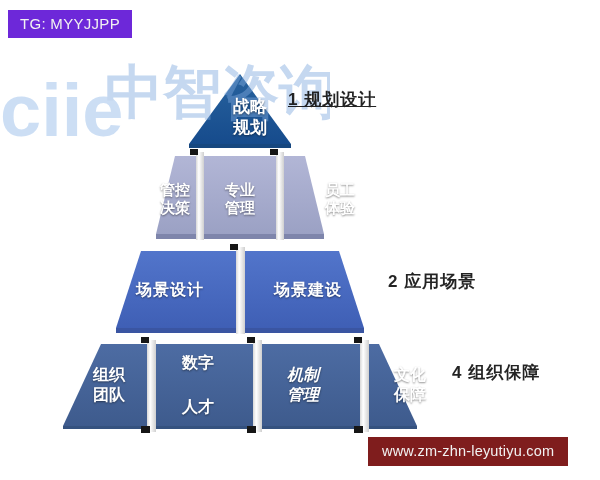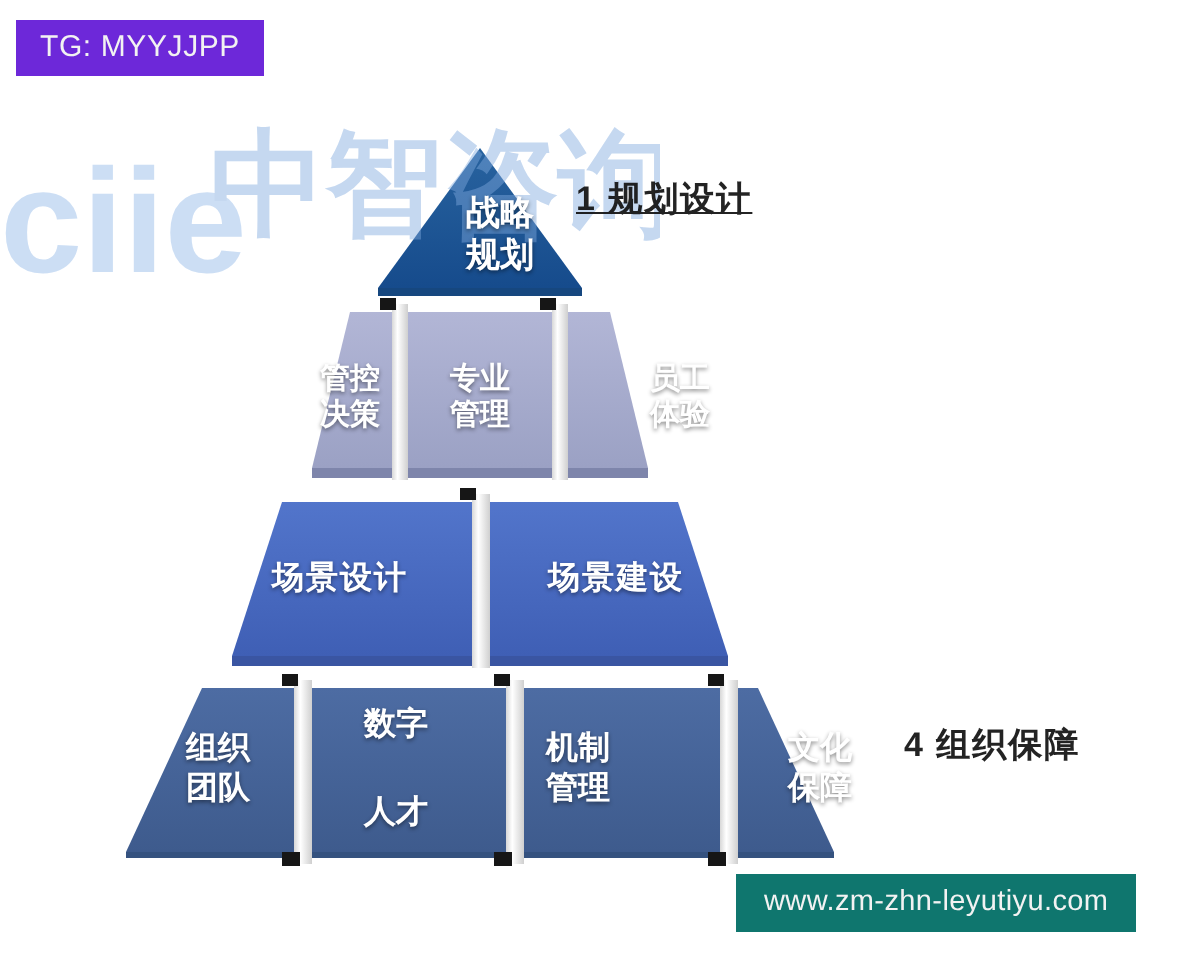--- a/index.html
+++ b/index.html
@@ -17,21 +17,21 @@
     position:absolute;left:8px;top:10px;
     background:#6d28d9;color:#f2f2f2;
     font-size:15px;letter-spacing:.3px;
     padding:5px 12px 6px 12px;
     white-space:nowrap;
   }
 
   
   .footer-url{
     position:absolute;left:368px;top:437px;
-    background:#0f766e;color:#f2f2f2;
+    background:#7f1d1d;color:#f2f2f2;
     font-size:14.5px;letter-spacing:.2px;
     padding:6px 14px 7px 14px;
     white-space:nowrap;
   }
 
   
   .pyramid{
     position:absolute;left:0;top:56px;
     width:480px;height:378px;
   }
@@ -191,29 +191,30 @@
     </div>
 
     <div class="cell lvl4" style="left:74px;top:300px;width:70px;height:58px;">
       <span>组织</span>
       <span>团队</span>
     </div>
     <div class="cell lvl4" style="left:163px;top:300px;width:70px;height:58px;gap:24px;">
       <span>数字</span>
       <span>人才</span>
     </div>
-    <div class="cell lvl4" style="left:254px;top:300px;width:70px;height:58px;">
+    <div class="cell lvl4" style="left:268px;top:300px;width:70px;height:58px;font-style:italic;">
       <span>机制</span>
       <span>管理</span>
     </div>
     <div class="cell lvl4" style="left:375px;top:300px;width:70px;height:58px;">
       <span>文化</span>
       <span>保障</span>
     </div>
 
   </div>
 
   <div class="side-label side-1">1 规划设计</div>
+  <div class="side-label side-3">2 应用场景</div>
   <div class="side-label side-4">4 组织保障</div>
 
   <div class="footer-url">www.zm-zhn-leyutiyu.com</div>
 
 </div>
 
 </body></html>

